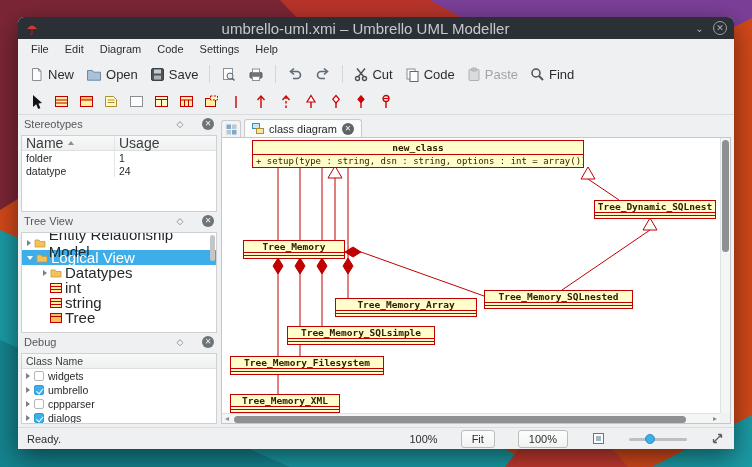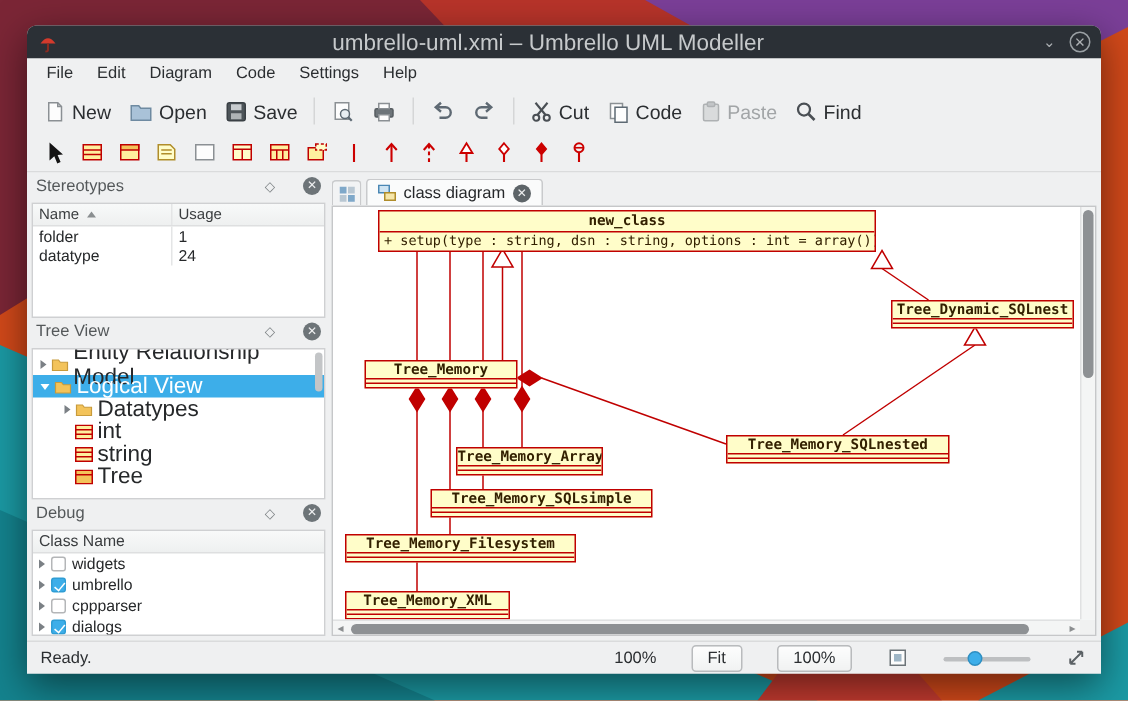--- a/index.html
+++ b/index.html
@@ -27,21 +27,21 @@
   
   .appbody{flex:1;min-height:0;display:flex;gap:4px;padding:3px;background:#eff0f1}
   .leftcol{width:196px;display:flex;flex-direction:column;gap:3px}
   .panel{display:flex;flex-direction:column;min-height:0}
   .panel-h{height:17px;display:flex;align-items:flex-start;gap:16px;padding:0 3px;font-size:11px;color:#54585a}
   .panel-h .ph-title{flex:1}
   .ph-btn{width:12px;height:12px;display:flex;align-items:center;justify-content:center;color:#7d8285;font-size:9px}
   .ph-close{width:12px;height:12px;border-radius:50%;background:#6d7478;color:#eff0f1;display:flex;align-items:center;justify-content:center;font-size:8px;line-height:1}
   .panel-c{flex:1;background:#fff;border:1px solid #cfd0d2;position:relative;overflow:hidden}
   
-  .t-head{display:flex;height:15px;background:linear-gradient(#f8f9f9,#eef0f0);border-bottom:1px solid #dedfe0;font-size:10px;color:#3a3d3f}
+  .t-head{display:flex;height:15px;background:linear-gradient(#f8f9f9,#eef0f0);border-bottom:1px solid #dedfe0;font-size:14px;color:#3a3d3f}
   .t-row{display:flex;height:13px;font-size:10.5px;color:#26282a}
   .t-c1{width:92px;padding-left:4px;display:flex;align-items:center;gap:3px}
   .t-c2{flex:1;padding-left:4px;border-left:1px solid #e4e5e6;display:flex;align-items:center}
   .sortup{width:0;height:0;border-left:3px solid transparent;border-right:3px solid transparent;border-bottom:4px solid #8a8e90;margin-left:2px}
   
   .tree{padding-top:2px}
   .tree-item{height:15px;display:flex;align-items:center;gap:3px;font-size:15px;color:#26282a;padding-left:5px}
   .tree-item.lvl1{padding-left:21px}
   .tree-item.sel{background:#3daee9;color:#fff}
   .arr-r{width:0;height:0;border-left:4px solid #7b8085;border-top:3.5px solid transparent;border-bottom:3.5px solid transparent}
@@ -484,21 +484,21 @@
         <div class="uml" style="left:21px;top:102px;width:102px">
           <div class="nm">Tree_Memory</div>
           <div class="strip"></div>
             <div class="strip"></div>
         </div>
         <div class="uml" style="left:262px;top:152px;width:149px">
           <div class="nm">Tree_Memory_SQLnested</div>
           <div class="strip"></div>
             <div class="strip"></div>
         </div>
-        <div class="uml" style="left:82px;top:160px;width:98px">
+        <div class="uml" style="left:113px;top:160px;width:142px">
           <div class="nm">Tree_Memory_Array</div>
           <div class="strip"></div>
             <div class="strip"></div>
         </div>
         <div class="uml" style="left:65px;top:188px;width:148px">
           <div class="nm">Tree_Memory_SQLsimple</div>
           <div class="strip"></div>
             <div class="strip"></div>
         </div>
         <div class="uml" style="left:8px;top:218px;width:154px">

